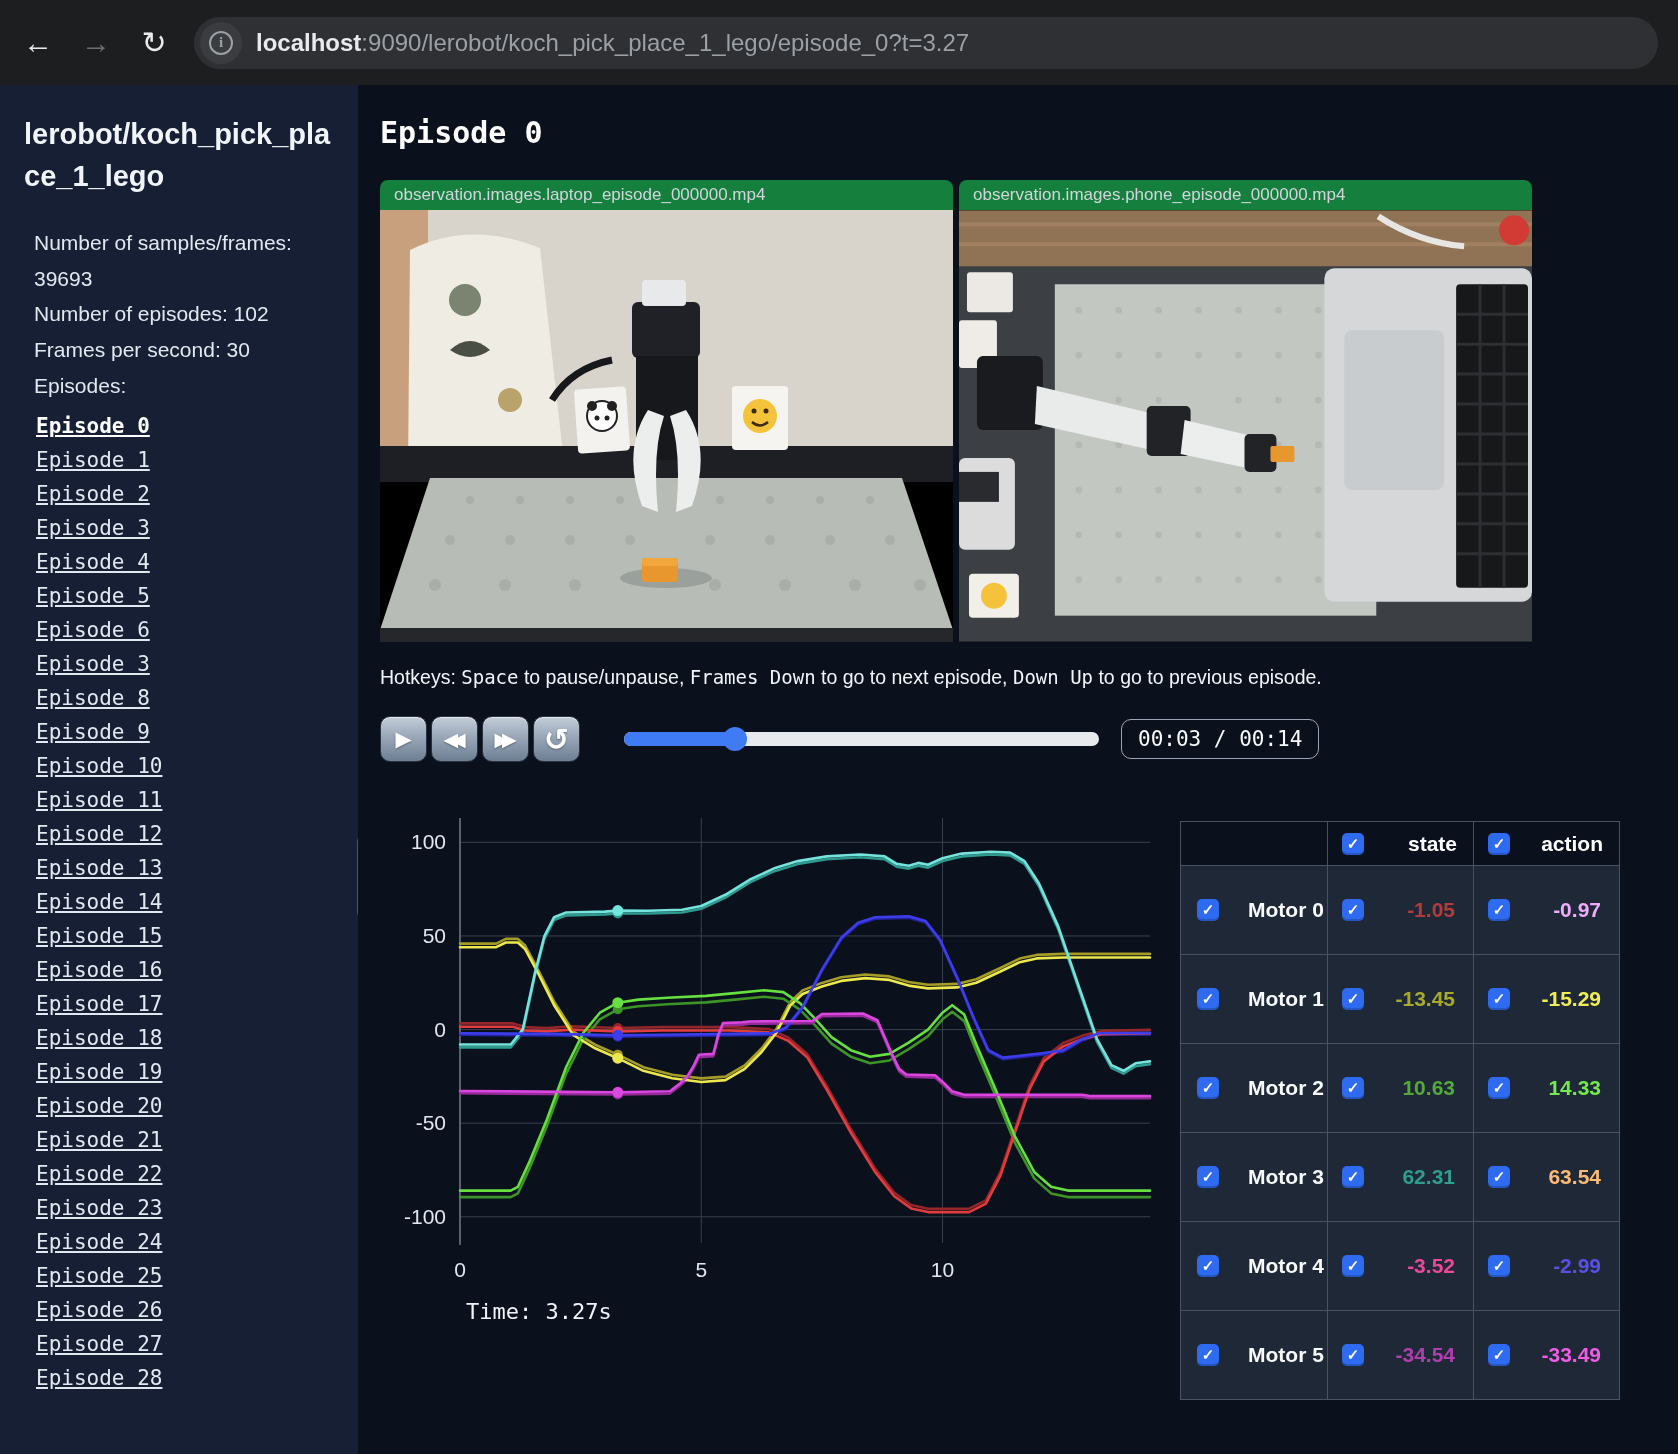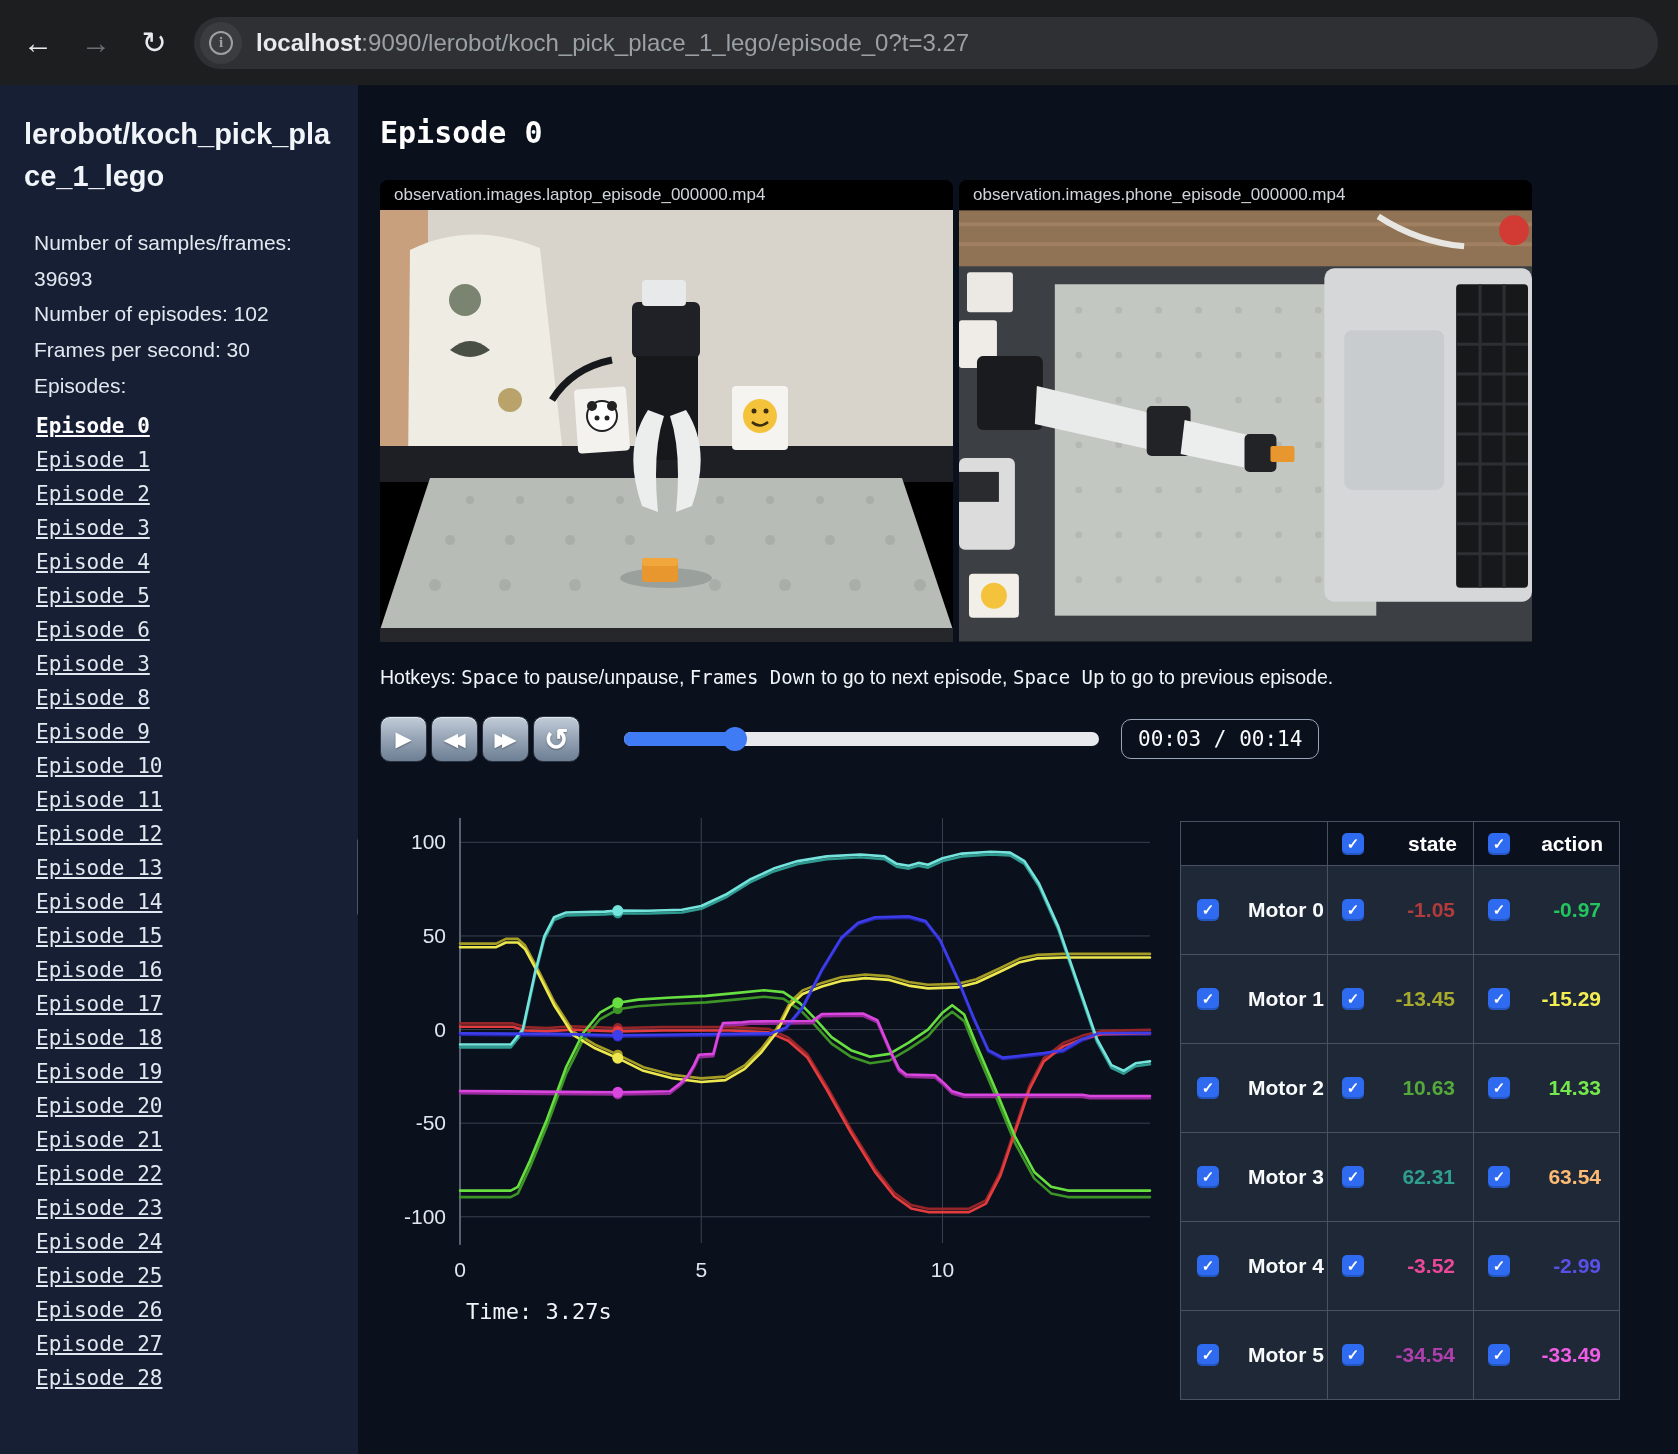--- a/index.html
+++ b/index.html
@@ -36,21 +36,21 @@
   .scroll-thumb { position:absolute; left:357px; top:752px; width:9px; height:80px;
     border-radius:5px; background:#4d5766; }
 
   .main { flex:1; background:#0b101d; padding:30px 0 0 22px; position:relative; }
   .main h2 { font-family:"DejaVu Sans Mono", monospace; font-size:30px; color:#ffffff;
     margin-bottom:30px; font-weight:bold; }
 
   
   .videos { display:flex; gap:6px; }
   .video-card { width:573px; }
-  .video-title { background:#000000; color:#d1d5db; font-size:17px; padding:5px 14px;
+  .video-title { background:#15803d; color:#d1d5db; font-size:17px; padding:5px 14px;
     border-radius:8px 8px 0 0; white-space:nowrap; overflow:hidden; }
   .video-frame { width:573px; height:432px; display:block; background:#000; }
 
   
   .hotkeys { margin-top:24px; color:#f1f5f9; font-size:19.5px; }
   .hotkeys .mono { font-size:19px; }
 
   
   .controls { display:flex; align-items:center; margin-top:26px; height:48px; }
   .ctl-btn { width:47px; height:46px; border-radius:10px; border:1px solid #2a3342;
@@ -310,21 +310,21 @@
             <line x1="498" y1="284" x2="570" y2="284"></line>
               <line x1="498" y1="314" x2="570" y2="314"></line>
             <line x1="498" y1="344" x2="570" y2="344"></line>
             <line x1="522" y1="74" x2="522" y2="378"></line>
               <line x1="546" y1="74" x2="546" y2="378"></line>
           </g>
         </svg>
       </div>
     </div>
 
-    <p class="hotkeys" id="hotkeys"><span>Hotkeys: </span><span class="mono">Space</span><span> to pause/unpause, </span><span class="mono">Frames Down</span><span> to go to next episode, </span><span class="mono">Space Up</span><span> to go to previous episode.</span></p>
+    <p class="hotkeys" id="hotkeys"><span>Hotkeys: </span><span class="mono">Space</span><span> to pause/unpause, </span><span class="mono">Frames Down</span><span> to go to next episode, </span><span class="mono">Down Up</span><span> to go to previous episode.</span></p>
 
     <div class="controls">
       <button class="ctl-btn">
           <span>▶</span>
         </button>
       <button class="ctl-btn">
           <span class="dbl">◀◀</span>
         </button>
       <button class="ctl-btn">
           <span class="dbl">▶▶</span>
@@ -410,21 +410,21 @@
               </td>
     <td>
                 <div class="val-cell">
                   <span class="checkbox">✓</span>
                   <span class="val-num" style="color:#b23b3b">-1.05</span>
                 </div>
               </td>
     <td>
                 <div class="val-cell">
                   <span class="checkbox">✓</span>
-                  <span class="val-num" style="color:#22c55e">-0.97</span>
+                  <span class="val-num" style="color:#f0abfc">-0.97</span>
                 </div>
               </td>
             </tr>
             <tr>
     <td>
                 <div class="motor-cell">
                   <span class="checkbox">✓</span>
                   <span class="motor-label">Motor 1</span>
                 </div>
               </td>

